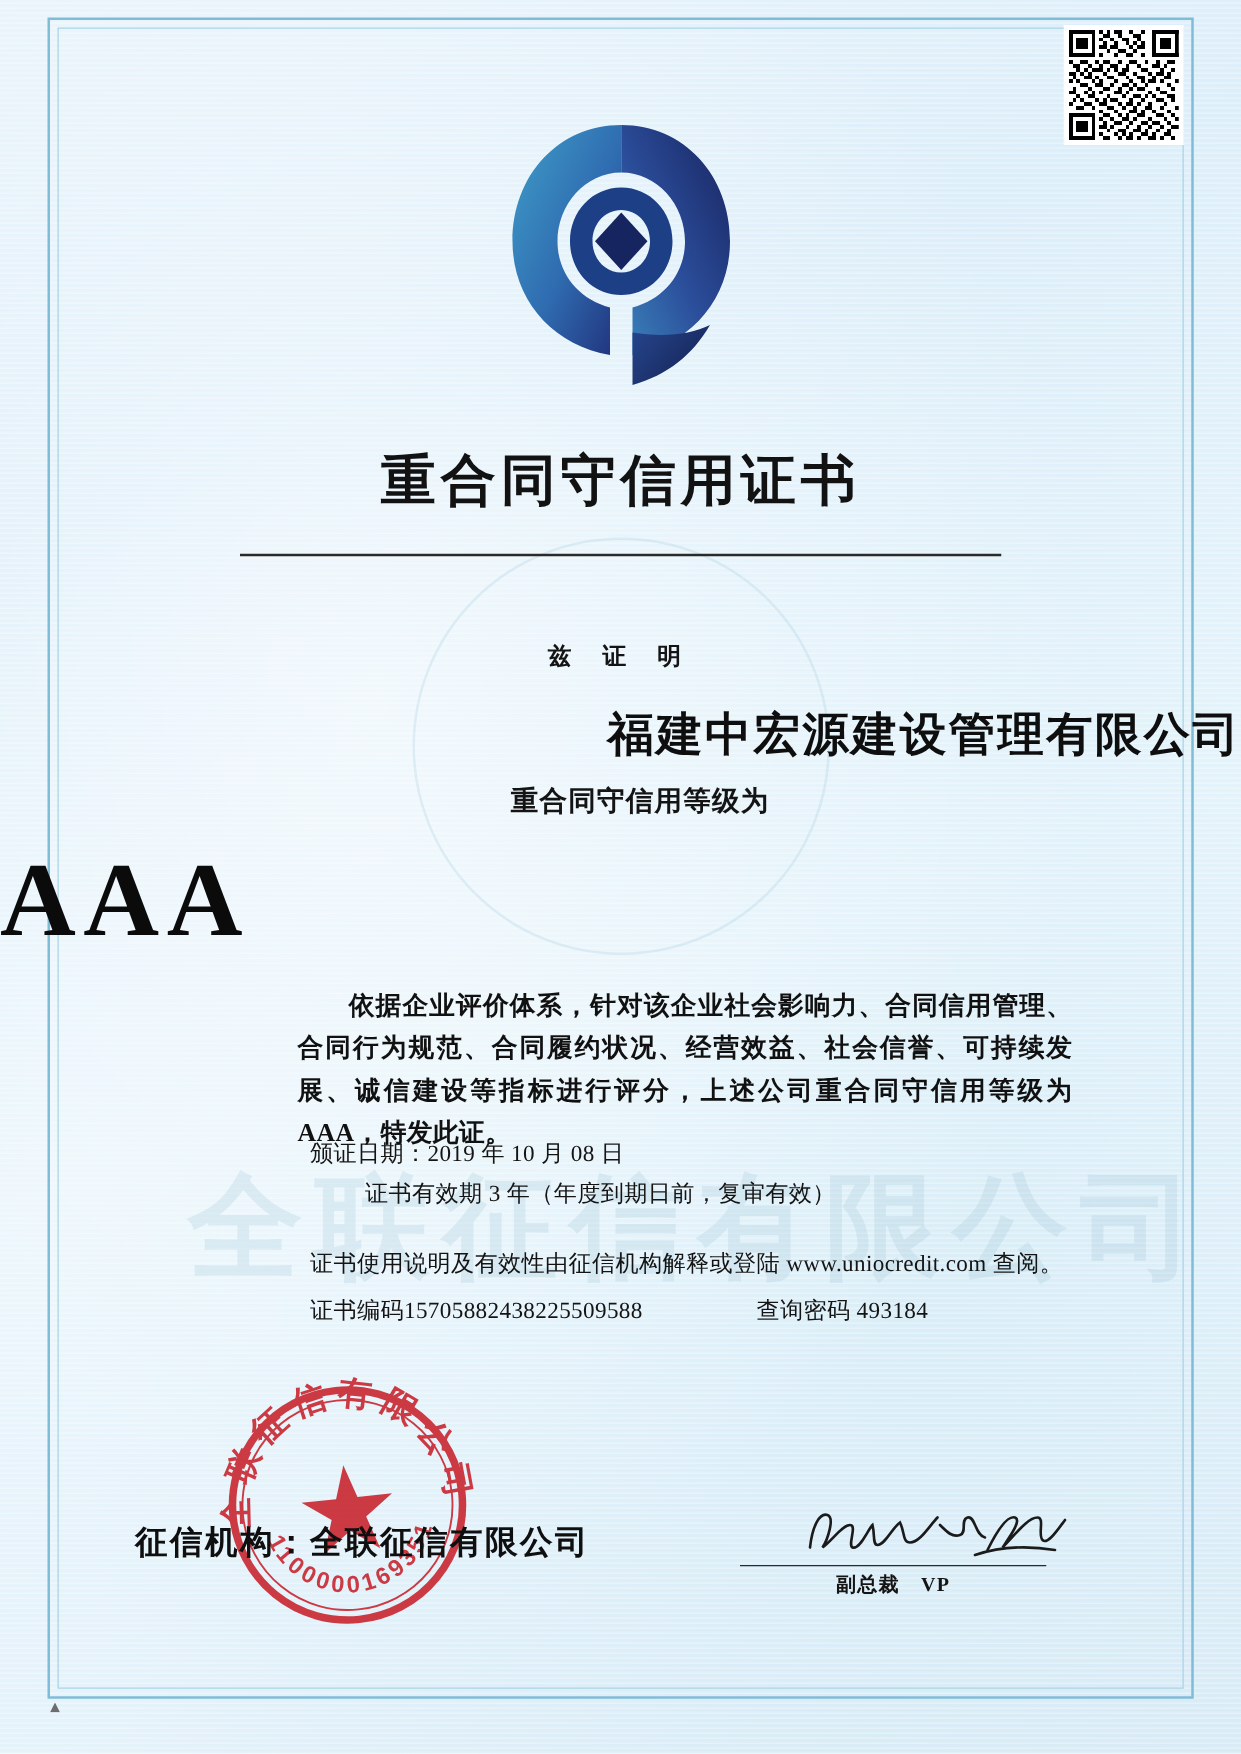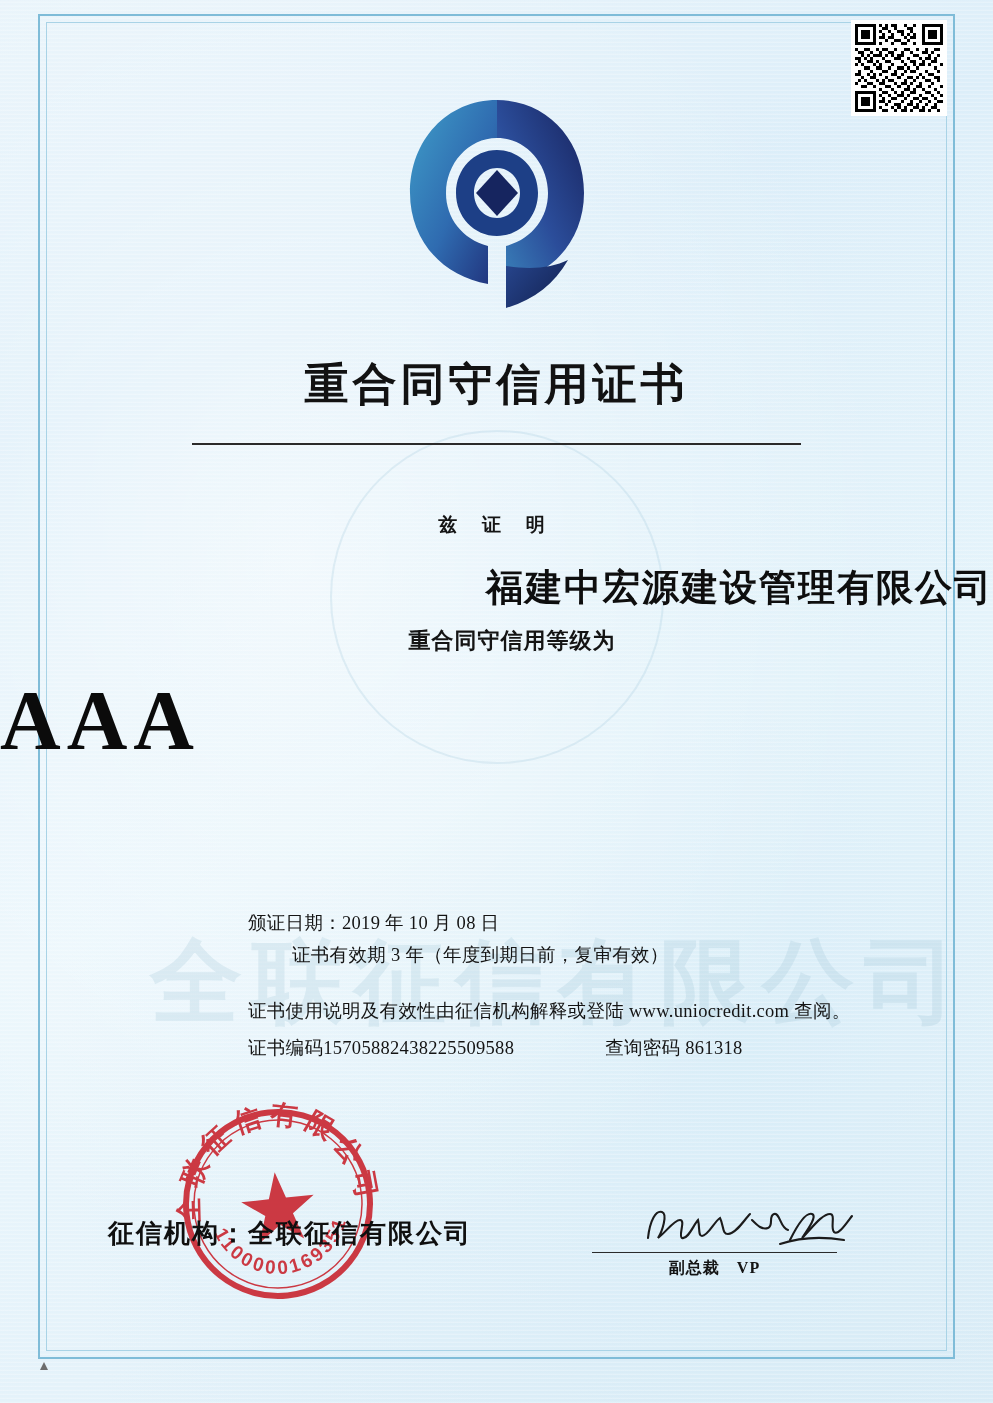--- a/index.html
+++ b/index.html
@@ -523,27 +523,28 @@
   </div>
 
   <div class="title">重合同守信用证书</div>
   <div class="title-rule"></div>
 
   <div class="hereby">兹 证 明</div>
   <div class="company">福建中宏源建设管理有限公司</div>
   <div class="grade-label">重合同守信用等级为</div>
   <div class="grade-value">AAA</div>
 
+  <div class="body-text">依据企业评价体系，针对该企业社会影响力、合同信用管理、合同行为规范、合同履约状况、经营效益、社会信誉、可持续发展、诚信建设等指标进行评分，上述公司重合同守信用等级为 AAA，特发此证。</div>
 
   <div class="meta meta-issue">颁证日期：2019 年 10 月 08 日</div>
   <div class="meta meta-valid">证书有效期 3 年（年度到期日前，复审有效）</div>
   <div class="meta meta-usage">证书使用说明及有效性由征信机构解释或登陆 www.uniocredit.com 查阅。</div>
   <div class="meta meta-codes">
     <span class="code-no">证书编码15705882438225509588</span>
-    <span class="code-pw">查询密码 861318</span>
+    <span class="code-pw">查询密码 493184</span>
   </div>
 
   <div class="seal">
     <svg width="212" height="212" viewBox="0 0 212 212">
       <defs>
         <path id="arcTop" d="M 26 106 A 80 80 0 0 1 186 106"></path>
         <path id="arcBottom" d="M 36 106 A 70 70 0 0 0 176 106"></path>
       </defs>
       <g transform="rotate(-6 106 106)" opacity="0.88">
         <circle cx="106" cy="106" r="92" fill="none" stroke="#c8202a" stroke-width="6"></circle>

